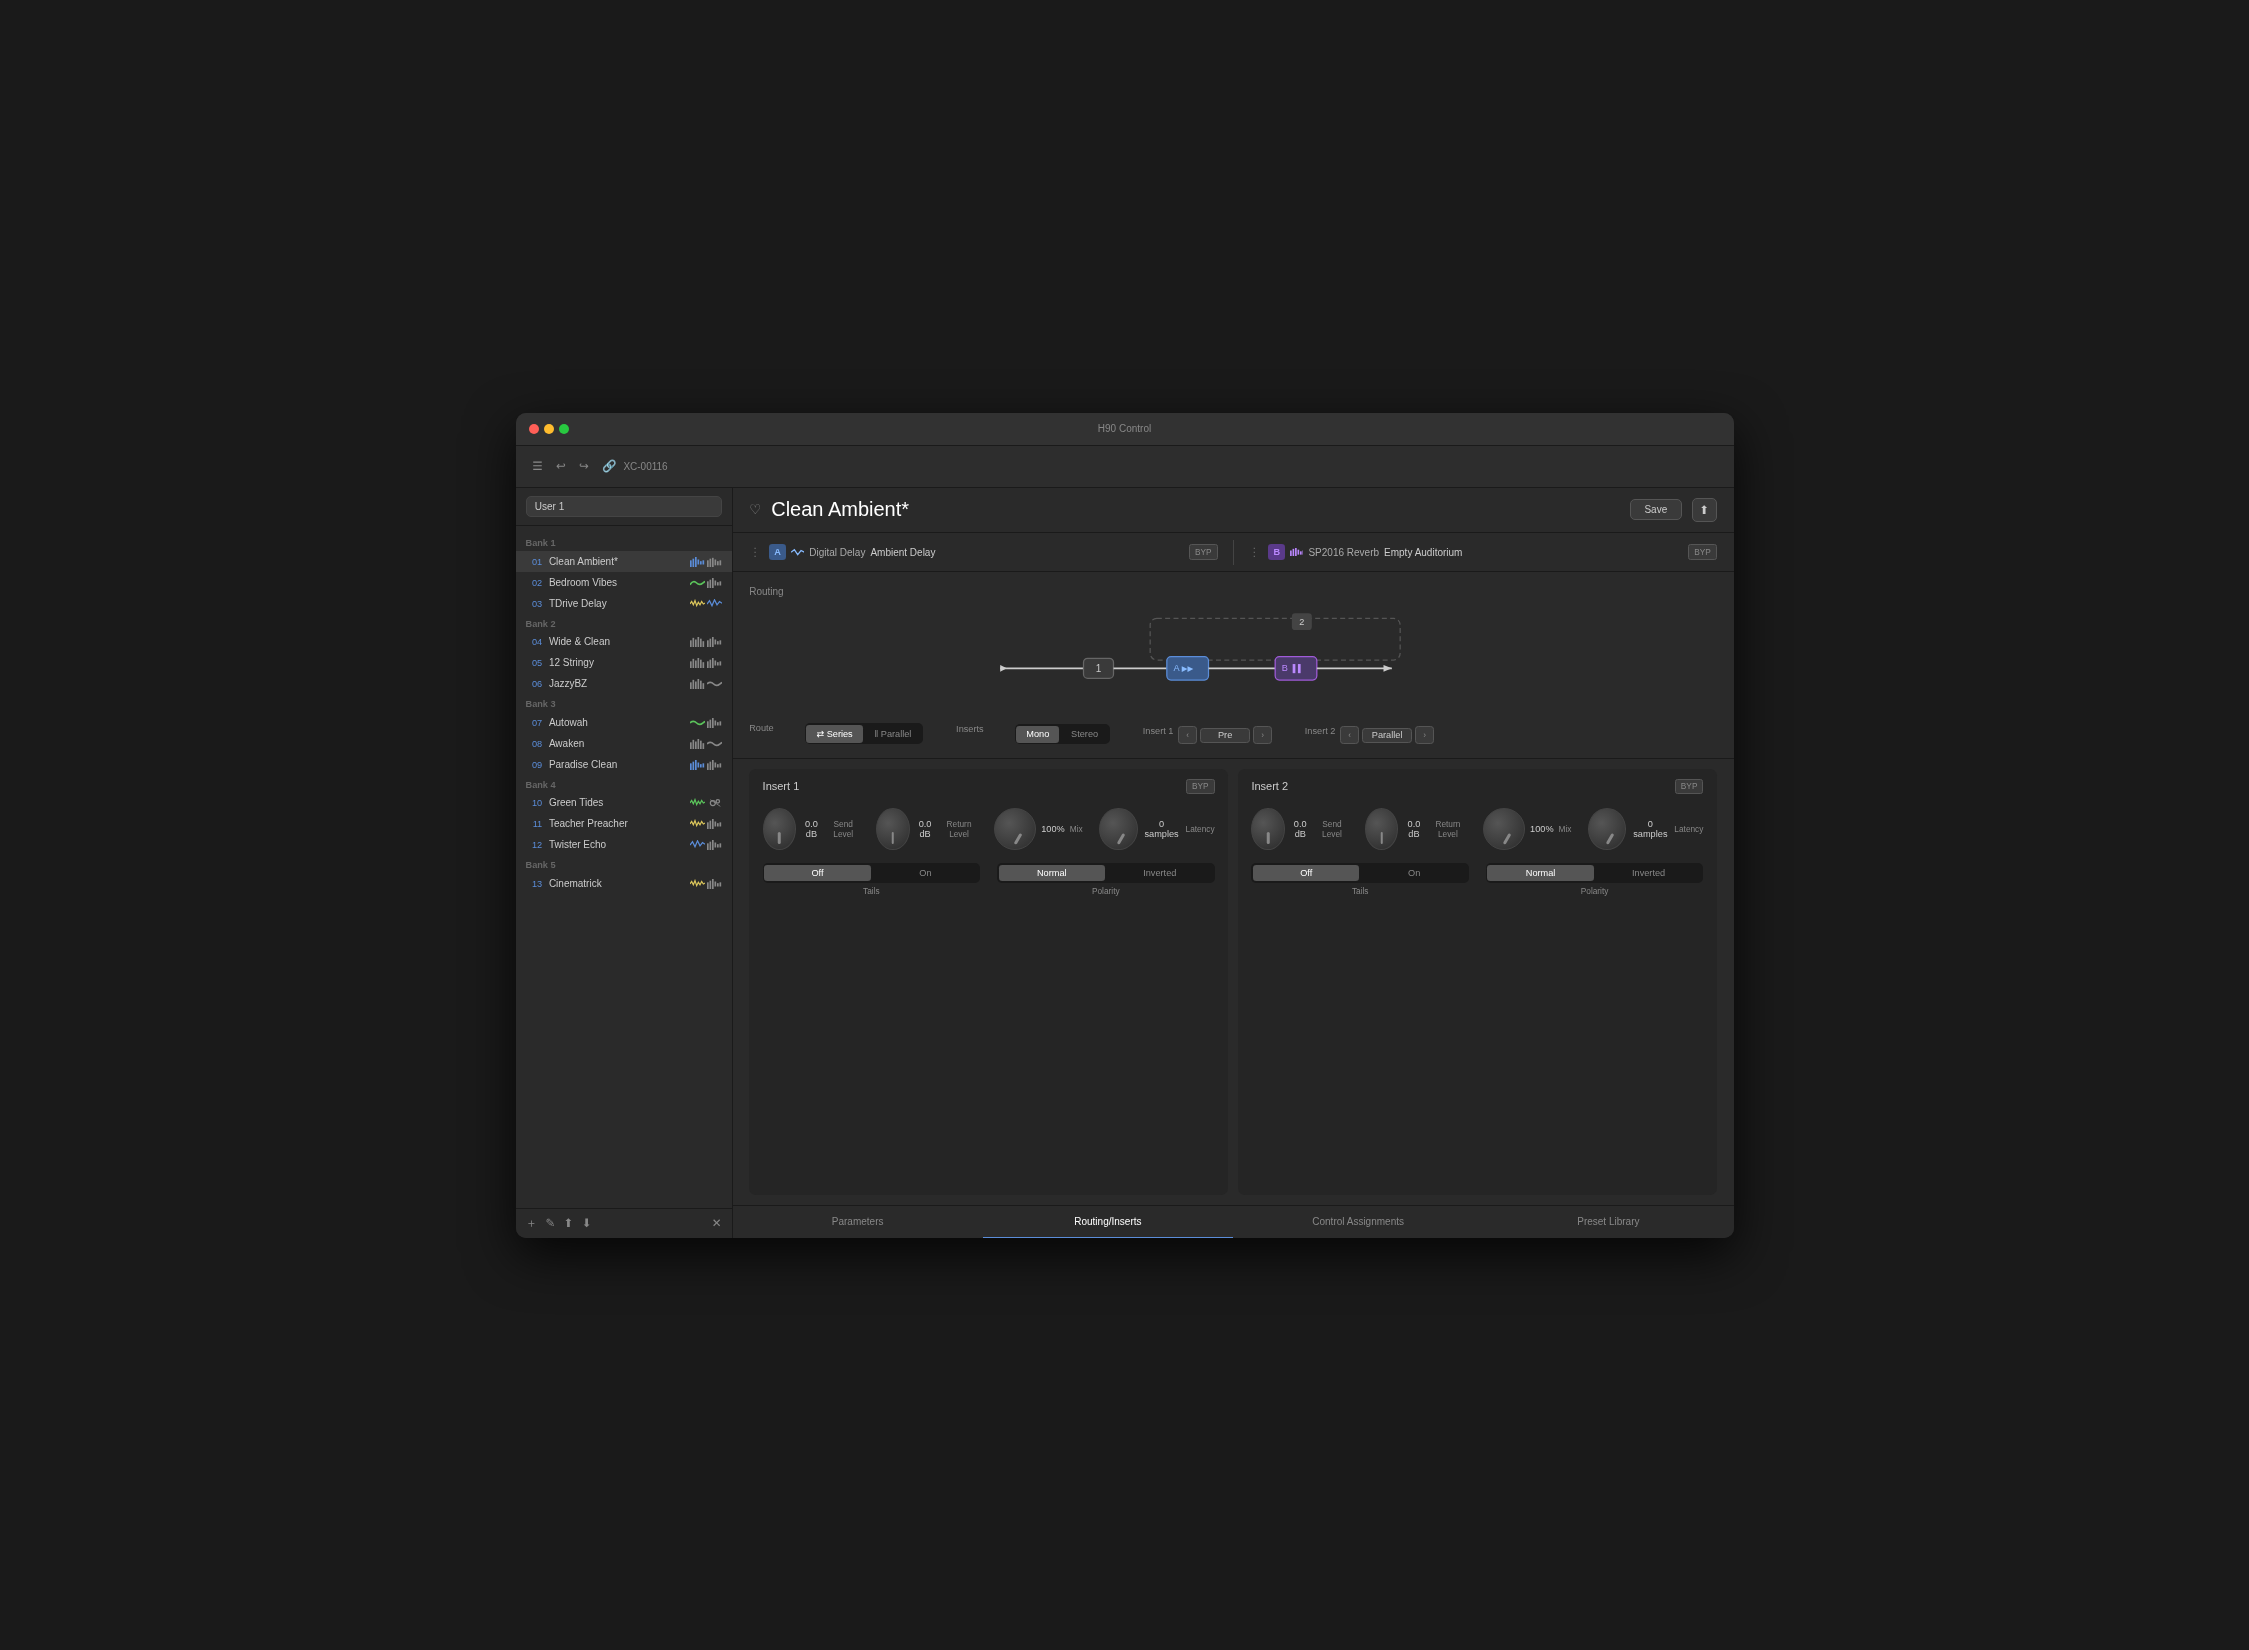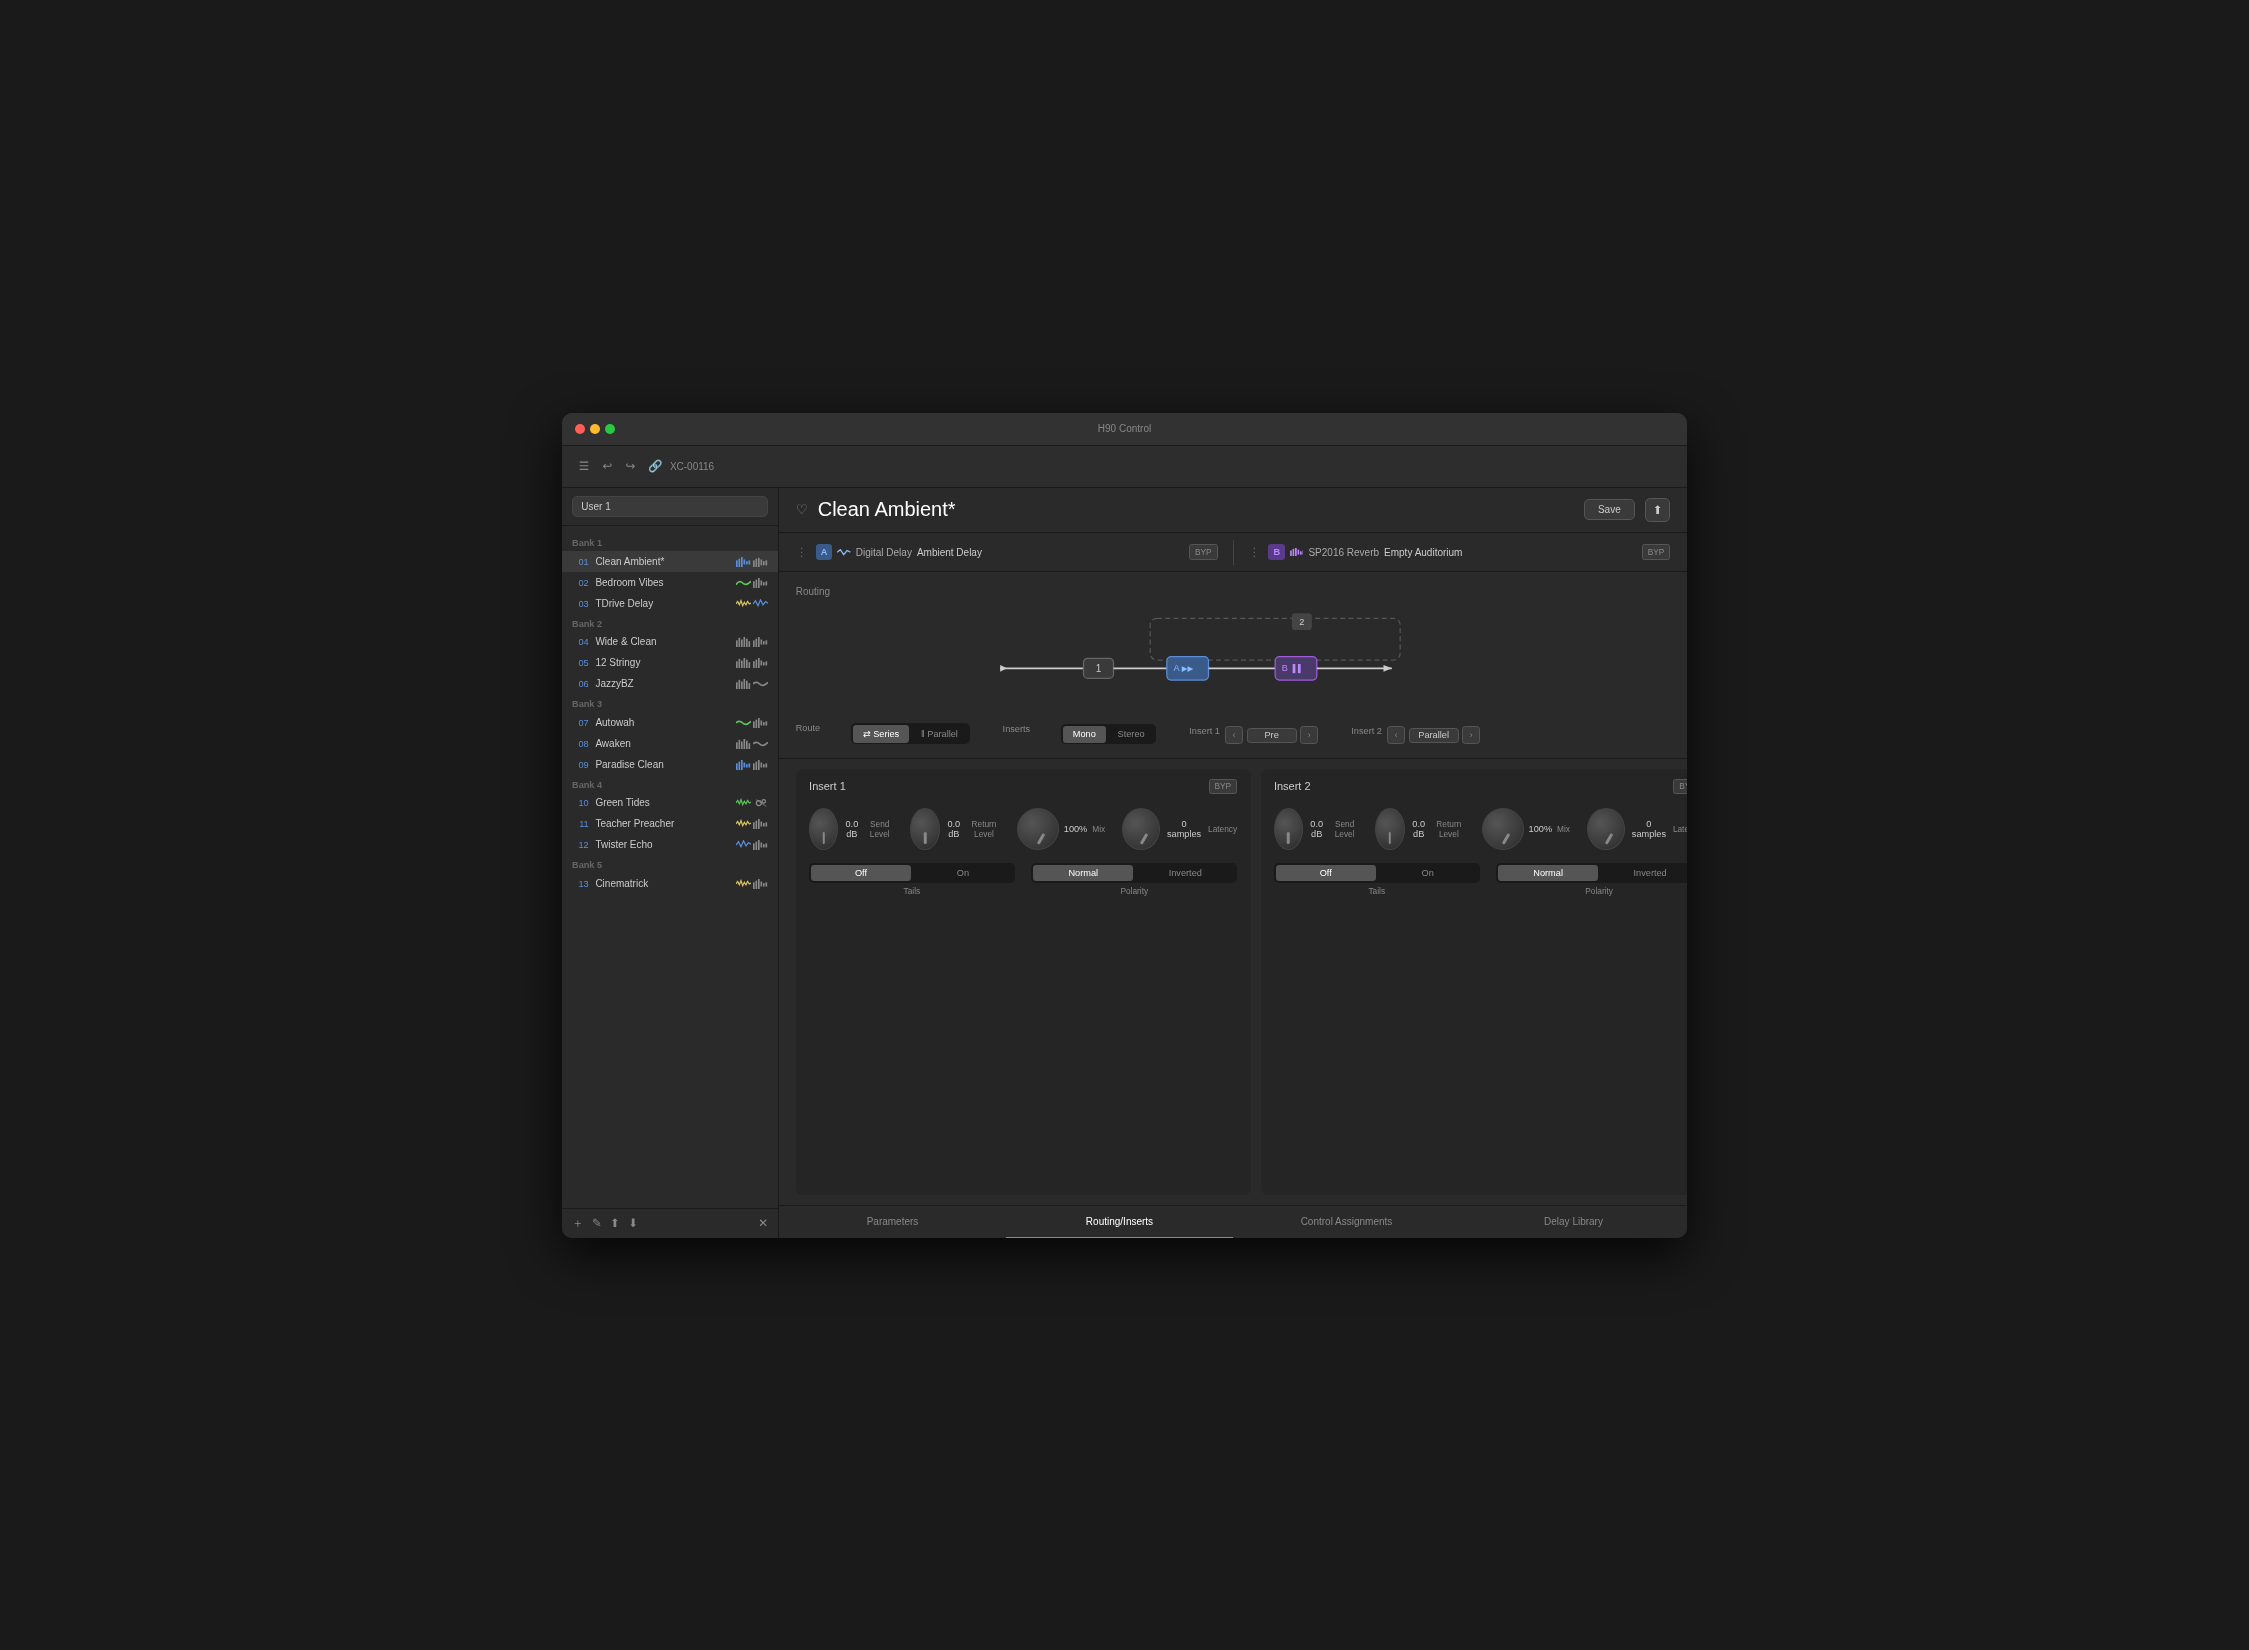--- a/index.html
+++ b/index.html
@@ -7,21 +7,21 @@
       background: #1a1a1a;
       font-family: -apple-system, BlinkMacSystemFont, 'Helvetica Neue', sans-serif;
       color: #ccc;
       display: flex;
       justify-content: center;
       align-items: center;
       min-height: 100vh;
       font-size: 10px;
     }
     .window {
-      width: 1125px;
+      width: 1218px;
       height: 825px;
       background: #2a2a2a;
       border-radius: 10px;
       overflow: hidden;
       display: flex;
       flex-direction: column;
       box-shadow: 0 16.7px 50px rgba(0,0,0,0.8);
     }
     
     .titlebar {
@@ -971,18 +971,18 @@
               <div class="toggle-label">Polarity</div>
             </div>
           </div>
         </div>
       </div>
 
       <div class="bottom-tabs">
         <button class="bottom-tab">Parameters</button>
         <button class="bottom-tab active">Routing/Inserts</button>
         <button class="bottom-tab">Control Assignments</button>
-        <button class="bottom-tab">Delay Library</button>
+        <button class="bottom-tab">Preset Library</button>
       </div>
     </div>
   </div>
 </div>
 
 
 </body></html>

